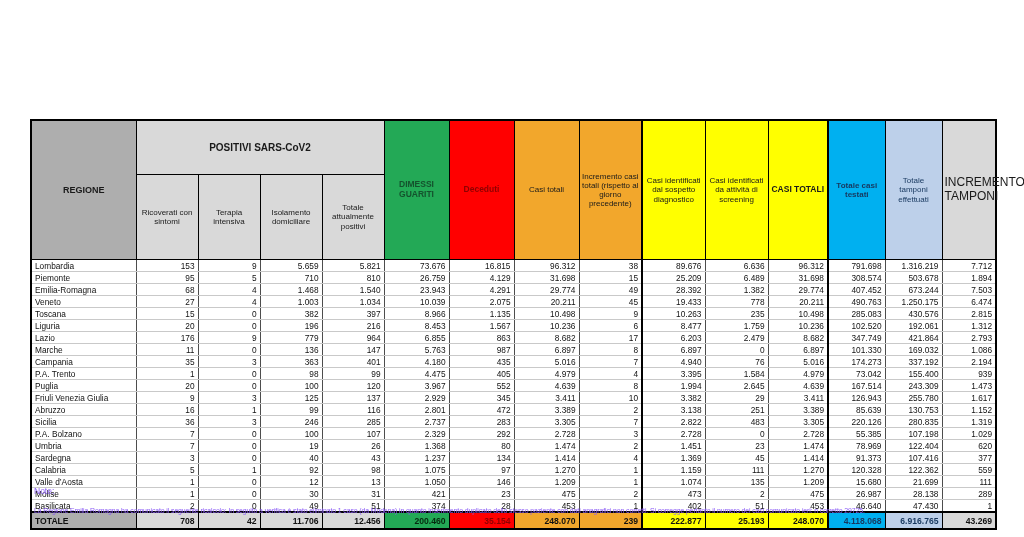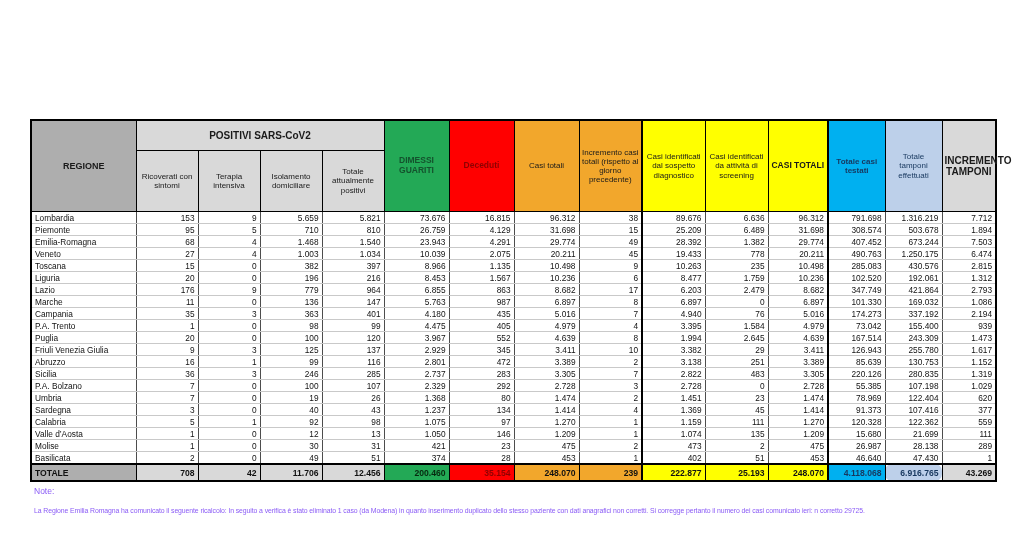--- a/index.html
+++ b/index.html
@@ -7,47 +7,47 @@
     --c-cyan:#00b0f0; --c-lblue:#bdd0ea; --c-gray-dark:#aeaeae; --c-gray-light:#d9d9d9;
   }
   html,body{margin:0;padding:0;background:#ffffff;}
   body{width:1024px;height:537px;font-family:"Liberation Sans",sans-serif;color:#1a1a1a;position:relative;overflow:hidden;}
   .page{position:absolute;inset:0;background:#fff;}
   .title-box{position:absolute;left:30px;top:37px;width:961px;border:1px solid #000;background:#fff;text-align:center;padding:10px 0 12px;}
   .title-line{font-size:11.5px;letter-spacing:.1px;color:#111;}
   .title-line + .title-line{margin-top:13px;}
 
   table.covid{position:absolute;left:30px;top:119px;width:965px;border-collapse:collapse;table-layout:fixed;border:2px solid #000;background:#fff;}
-  thead th{border:1px solid #000;padding:7px 2px;vertical-align:middle;text-align:center;font-weight:normal;line-height:1.15;}
+  thead th{border:1px solid #000;padding:19px 2px;vertical-align:middle;text-align:center;font-weight:normal;line-height:1.15;}
   th.gh{background:var(--c-gray-light);font-weight:bold;font-size:10px;height:15px;}
   th.h-regione{background:var(--c-gray-dark);font-weight:bold;font-size:9px;}
   th.sub{background:var(--c-gray-light);font-size:8px;height:46px;font-weight:normal;}
   th.h-green{background:var(--c-green);color:#14522d;font-weight:bold;font-size:8.5px;}
   th.h-red{background:var(--c-red);color:#8f0000;font-weight:bold;font-size:8.5px;}
   th.h-orange{background:var(--c-orange);font-size:8px;}
   th.h-yellow{background:var(--c-yellow);font-size:8px;}
   th.h-yellow-b{background:var(--c-yellow);font-size:8.5px;font-weight:bold;}
   th.h-cyan{background:var(--c-cyan);color:#17375e;font-weight:bold;font-size:8px;}
   th.h-lblue{background:var(--c-lblue);color:#17375e;font-size:8px;}
-  th.h-grayhdr{background:var(--c-gray-light);font-size:10px;font-weight:bold;}
+  th.h-grayhdr{background:var(--c-gray-light);font-size:12px;}
 
   tbody td{border-right:1px solid #4d4d4d;border-left:1px solid #4d4d4d;border-bottom:1px solid #c9c9c9;
            font-size:8.3px;height:11px;padding:0 3px;text-align:right;white-space:nowrap;overflow:hidden;background:#fff;color:#111;}
   tbody td.region{text-align:left;}
   .sep-l{border-left:2px solid #000 !important;}
 
   tr.total td{border:1px solid #000;border-top:2px solid #000;border-bottom:2px solid #000;font-weight:bold;height:15px;font-size:8.6px;}
   tr.total td.region{background:var(--c-gray-dark);}
   td.t-gray{background:var(--c-gray-light);}
   td.t-green{background:var(--c-green);color:#06290f;}
   td.t-red{background:var(--c-red);color:#8f0000;padding-left:16px;}
   td.t-orange{background:var(--c-orange);}
   td.t-yellow{background:var(--c-yellow);}
   td.t-cyan{background:var(--c-cyan);color:#17375e;}
-  td.t-lblue{background:var(--c-lblue);color:#17375e;border-radius:7px;}
+  td.t-lblue{background:var(--c-lblue);color:#17375e;}
 
   .note{position:absolute;left:34px;top:486px;width:965px;color:#8b5cf6;}
   .note-label{font-size:8.5px;}
   .note-text{font-size:6.9px;margin-top:11px;white-space:nowrap;letter-spacing:-.1px;}
 </style>
 </head>
 <body>
 
 <div class="page">
 

